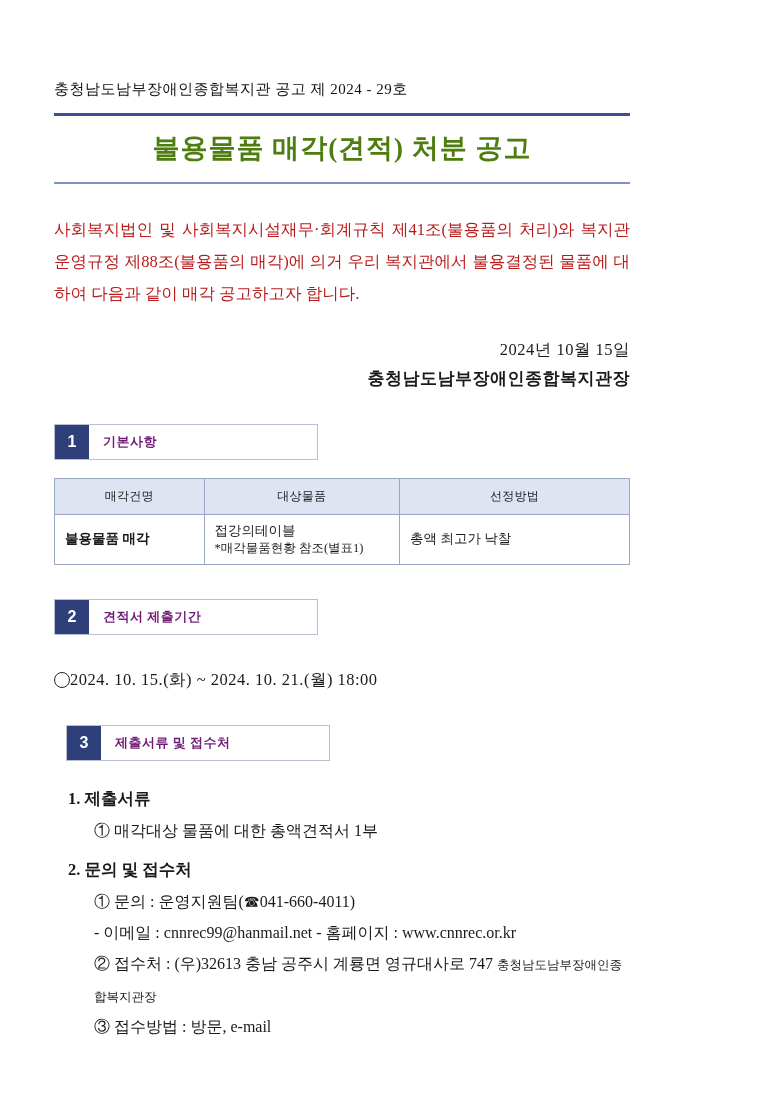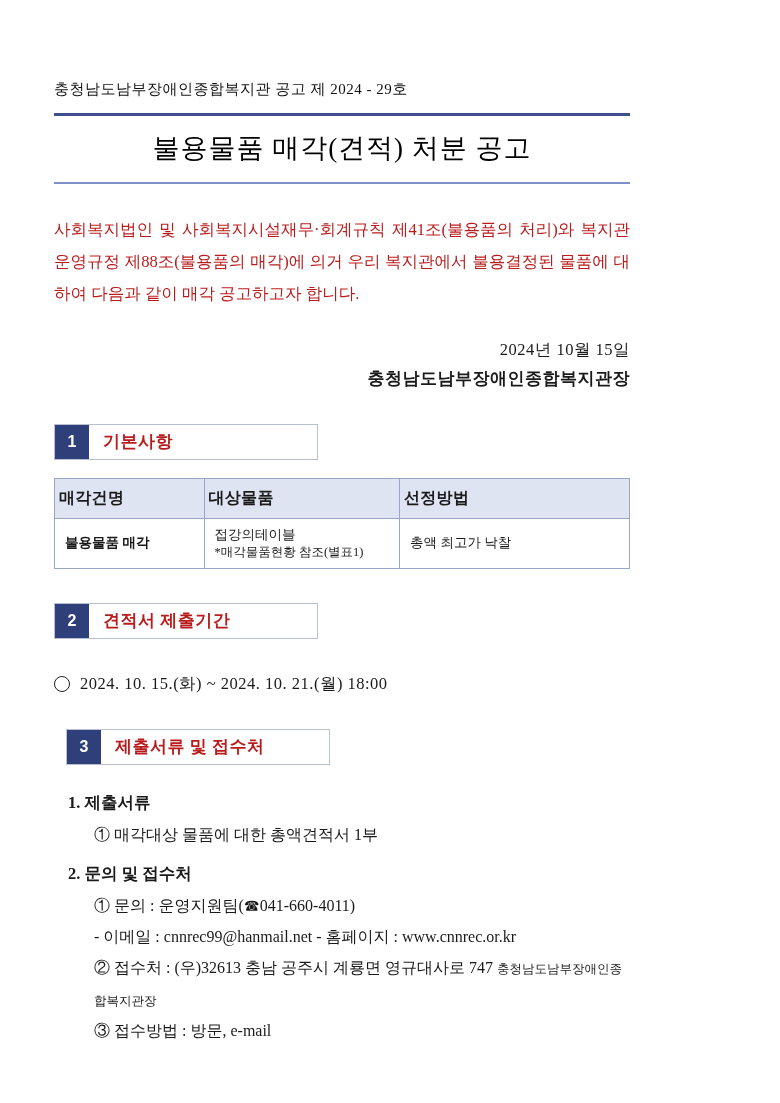--- a/index.html
+++ b/index.html
@@ -33,23 +33,23 @@
     border-top: 3px solid #3d4f8c;
     margin-bottom: 0;
   }
   .title-block {
     border-bottom: 2px solid #7d91c7;
     padding: 14px 0 16px 0;
     text-align: center;
   }
   .doc-title {
     font-size: 27px;
-    font-weight: normal;
+    font-weight: bold;
     letter-spacing: 1px;
-    color: #000000;
+    color: #4d7c0f;
     font-family: "Liberation Serif", serif;
   }
   .intro {
     margin-top: 30px;
     font-size: 16.5px;
     line-height: 1.95;
     text-align: justify;
     text-justify: inter-ideograph;
     color: #b91c1c;
   }
@@ -87,38 +87,38 @@
     display: flex;
     align-items: center;
     justify-content: center;
     font-family: "Liberation Sans", sans-serif;
   }
   .section-title {
     flex: 1;
     display: flex;
     align-items: center;
     padding-left: 14px;
-    font-size: 17px;
-    font-weight: bold;
-    letter-spacing: 0.5px;
-    color: #b91c1c;
+    font-size: 13px;
+    font-weight: bold;
+    letter-spacing: 0.5px;
+    color: #701a75;
   }
   table.sale-table {
     margin-top: 18px;
     width: 100%;
     border-collapse: collapse;
     font-size: 13.5px;
   }
   table.sale-table th {
     background: #dfe4f2;
     border: 1px solid #9aa6c4;
-    font-weight: bold;
+    font-weight: normal;
     padding: 9px 4px;
-    text-align: left;
-    font-size: 16px;
+    text-align: center;
+    font-size: 12px;
     letter-spacing: 0.3px;
   }
   table.sale-table td {
     border: 1px solid #9aa6c4;
     padding: 7px 10px;
     font-size: 13.5px;
     vertical-align: middle;
   }
   td.cell-center-bold {
     text-align: left;
@@ -133,21 +133,20 @@
   }
   .col1 { width: 26%; }
   .col2 { width: 34%; }
   .col3 { width: 40%; }
   .period-line {
     margin-top: 34px;
     font-size: 16.5px;
     letter-spacing: 0.5px;
     display: flex;
     align-items: center;
-    gap: 10px;
   }
   .circle-mark {
     display: inline-block;
     width: 14px;
     height: 14px;
     border: 1.6px solid #222;
     border-radius: 50%;
   }
   .list-block {
     margin-top: 22px;

